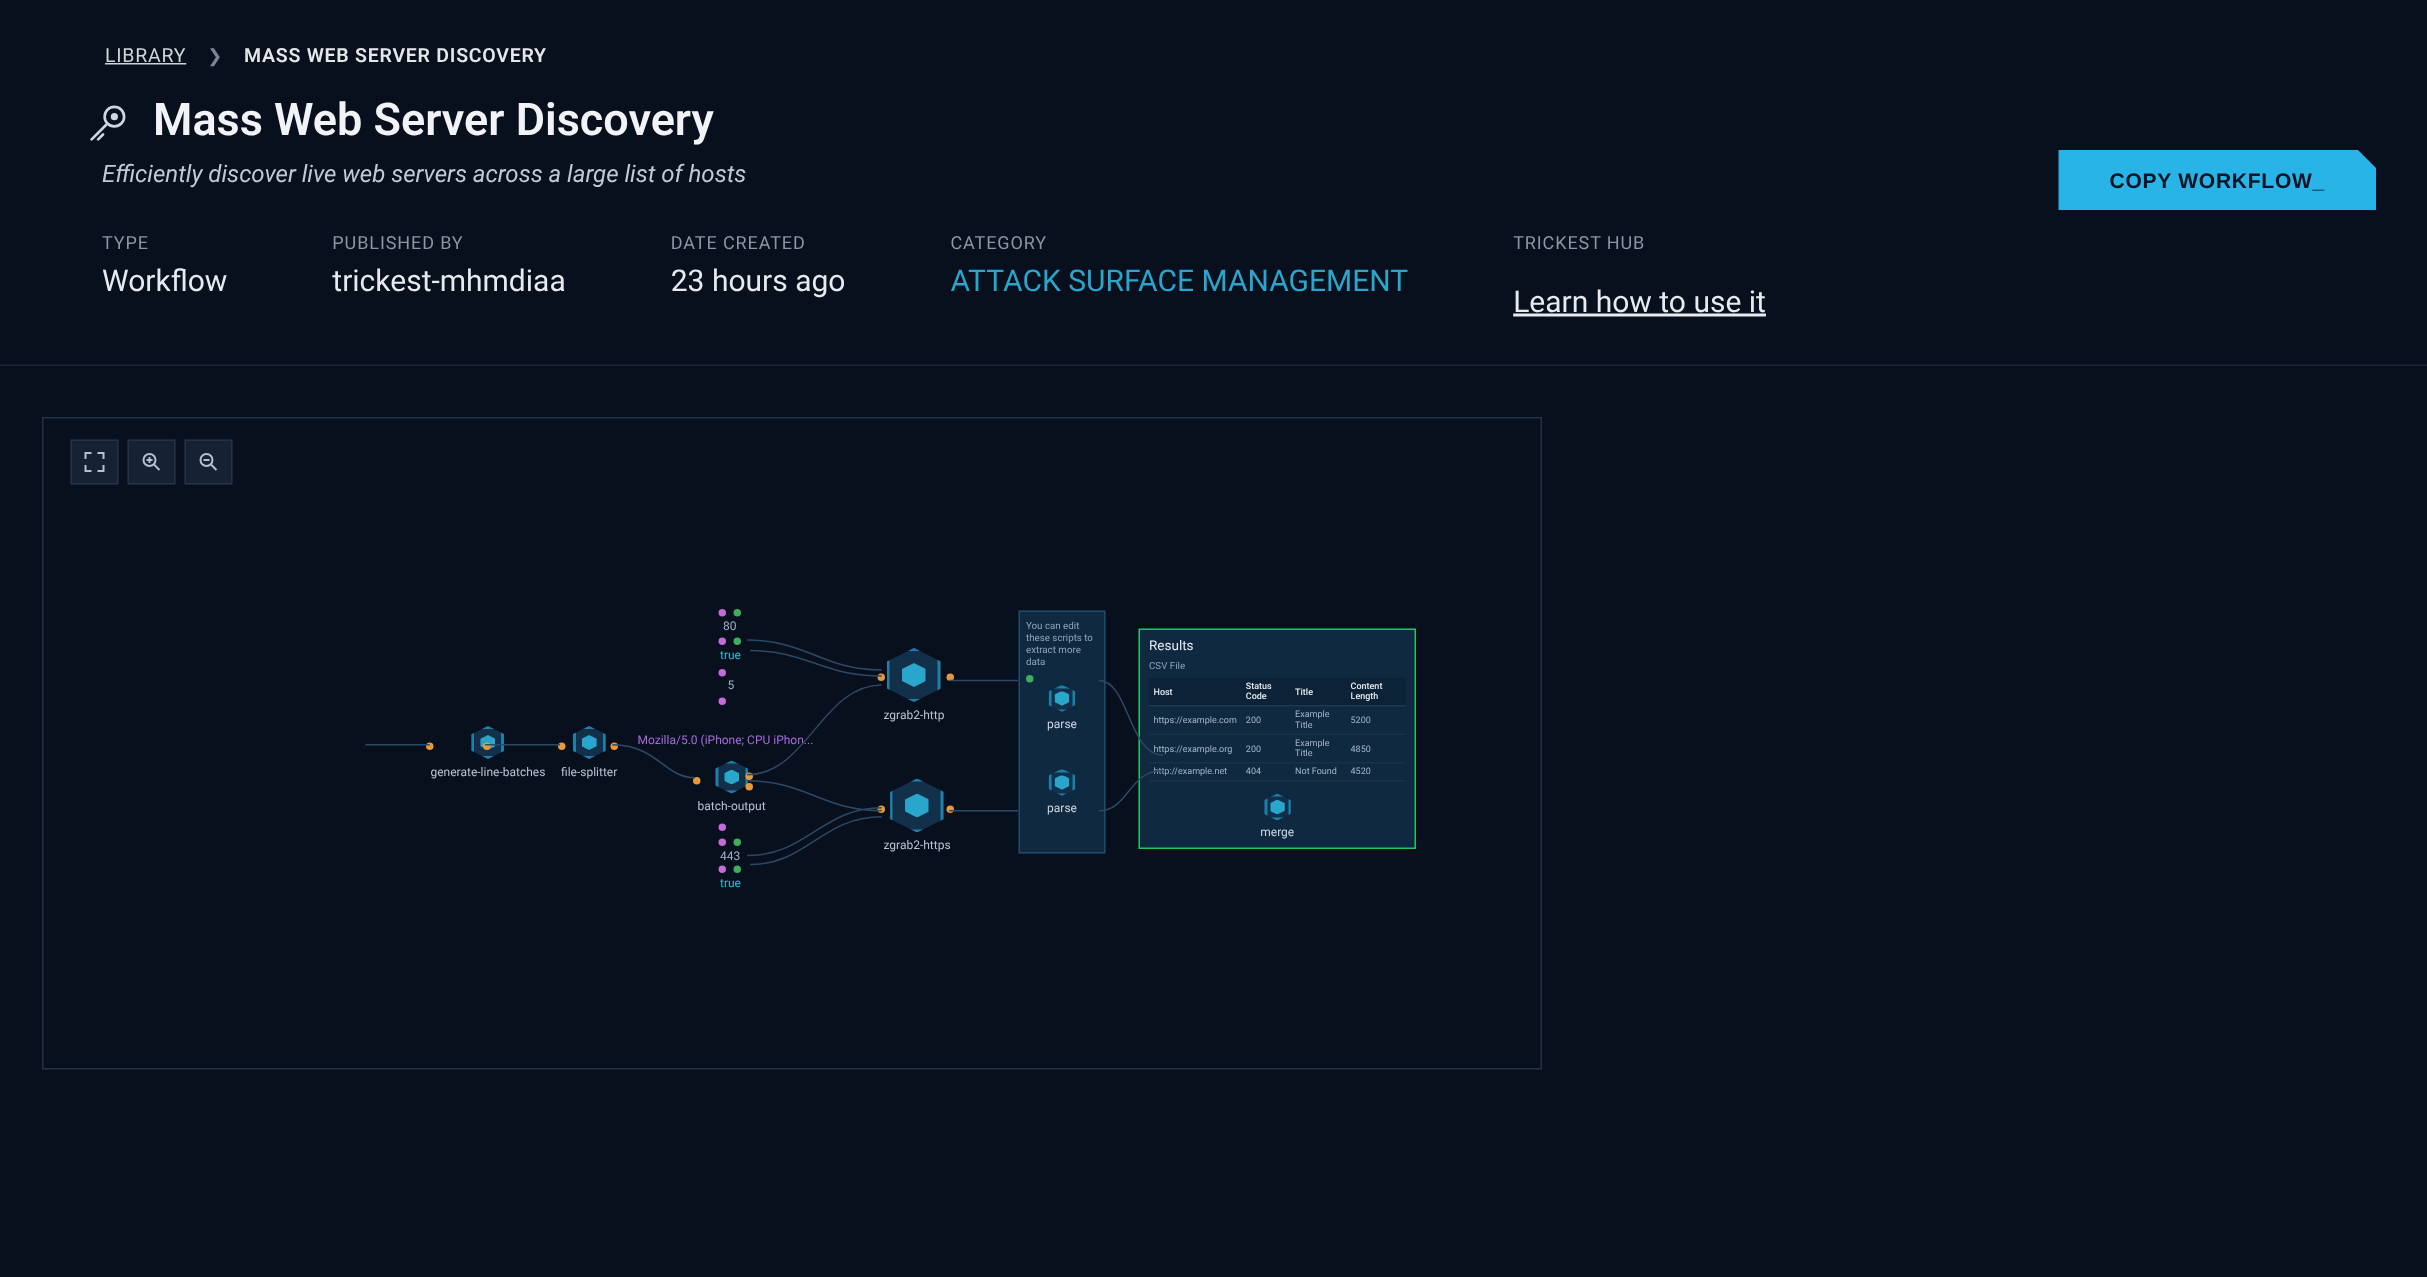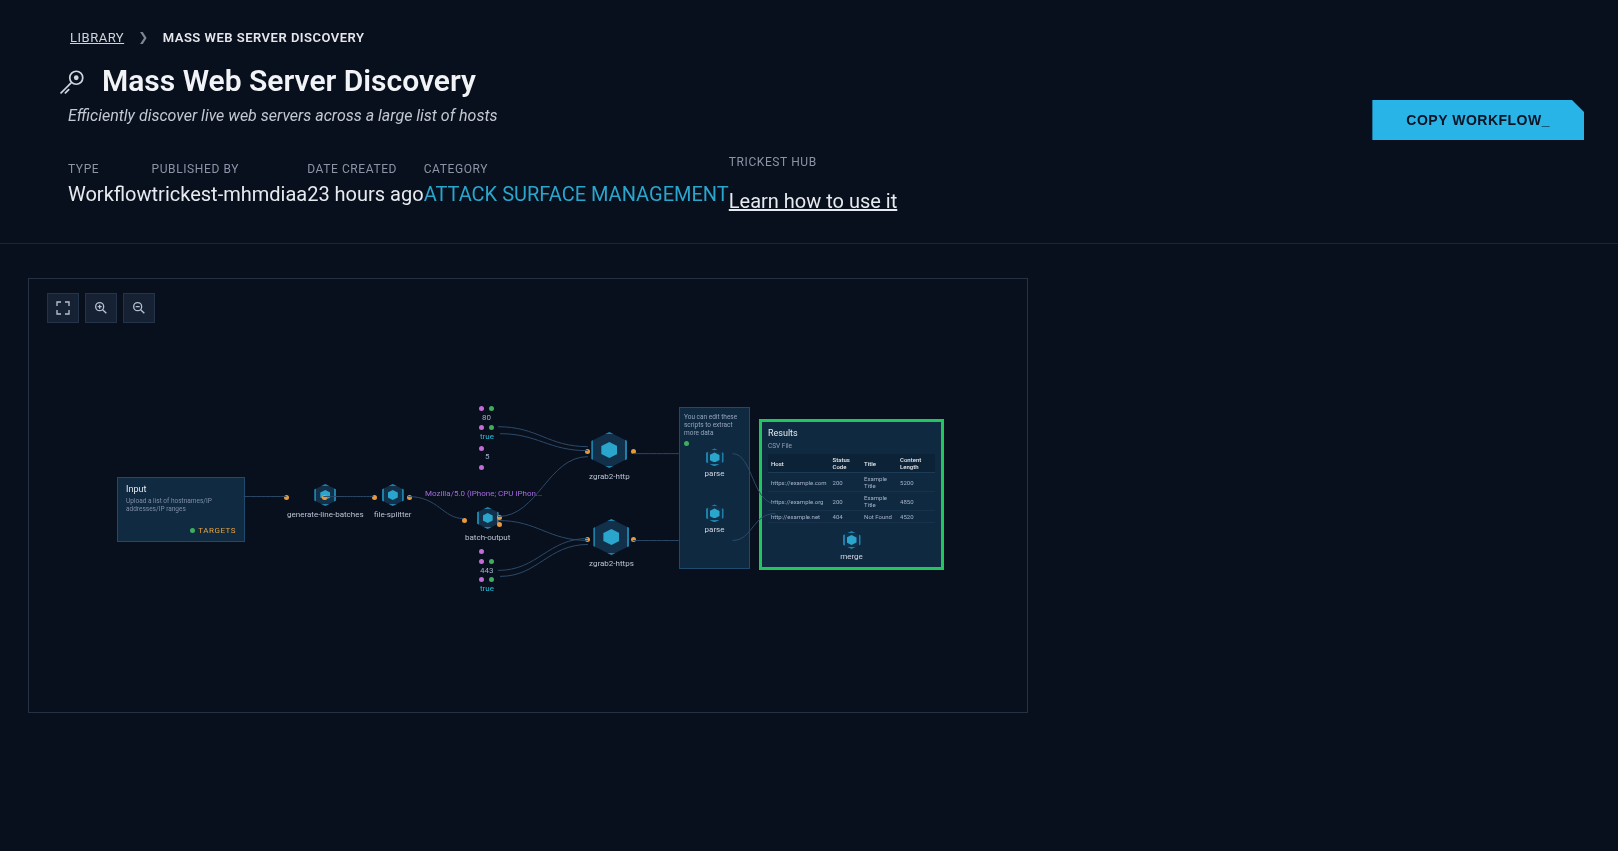--- a/index.html
+++ b/index.html
@@ -29,21 +29,21 @@
   .breadcrumb .current { color: #e5e7eb; font-weight: 600; }
   .title-row {
     display: flex;
     align-items: center;
     gap: 16px;
     margin-bottom: 8px;
   }
   .shooting-icon { width: 26px; height: 26px; flex-shrink: 0; }
   h1.page-title { font-size: 30px; font-weight: 600; color: #f1f3f6; }
   .subtitle { color: #c3c9d2; font-size: 16px; margin-left: 8px; margin-bottom: 30px; font-style: italic; }
-  .meta-row { display: flex; margin-left: 8px; align-items: center; }
+  .meta-row { display: flex; gap: 70px; margin-left: 8px; }
   .meta-item .meta-label { font-size: 12px; letter-spacing: 0.6px; color: #8b95a6; margin-bottom: 6px; }
   .meta-item .meta-value { font-size: 20px; color: #e7eaef; }
   .meta-item .meta-value.link { color: #2aa5cc; }
   .meta-item .meta-value.underline { text-decoration: underline; cursor: pointer; margin-top: 20px; }
   .copy-btn {
     position: absolute;
     right: 34px;
     top: 100px;
     background: #29b4e8;
     color: #081323;
@@ -113,33 +113,33 @@
   .input-card .ic-desc { font-size: 6.5px; color: #7e8fa6; text-align: left; line-height: 1.3; }
   .input-card .ic-tag {
     margin-top: 12px; text-align: right; font-size: 8px; color: #e6a341; letter-spacing: 0.5px;
   }
   .input-card .ic-tag-dot { display:inline-block; width:5px; height:5px; border-radius:50%; background:#3fae5c; margin-right:3px; vertical-align:middle;}
 
   .parse-card {
     position: absolute;
     background: #0f2940;
     border: 1px solid #1d4a6d;
-    width: 71px;
+    width: 58px;
     padding: 5px 4px 6px;
     font-size: 6.5px;
     color: #94a5bb;
     text-align: left;
   }
   .parse-hex { width: 18px; height: 18px; margin: 6px auto 3px; }
   .parse-label { text-align: center; font-size: 8px; color: #cfd7e3; }
 
   .results-card {
     position: absolute;
     background: #0f2940;
-    border: 3px solid #22c55e;
+    border: 1px solid #22c55e;
     width: 185px;
     padding: 6px;
   }
   .results-card .rc-title { font-size: 9px; color: #e7eaef; margin-bottom: 4px; }
   .results-card .rc-sub { font-size: 6.5px; color: #8fa1b8; margin-bottom: 4px; }
   .results-card table { width: 100%; border-collapse: collapse; font-size: 6px; color: #cad3e0; }
   .results-card th { text-align: left; font-weight: 500; color: #e7eaef; padding: 2px 3px; border-bottom: 1px solid #1d3b55; background:#0c2236;}
   .results-card td { padding: 2px 3px; border-bottom: 1px solid #17324a; color:#a7b4c8;}
   .results-card .merge-hex { width: 18px; height: 18px; margin: 8px auto 3px; }
 
@@ -226,25 +226,20 @@
           <path d="M472 155 C510 155 520 172 560 172"></path>
           <path d="M470 292 C510 292 520 260 560 260"></path>
           <path d="M472 298 C510 298 520 266 560 266"></path>
           <path d="M605 175 C630 175 635 175 651 175"></path>
           <path d="M605 262 C630 262 635 262 651 262"></path>
           <path d="M705 175 C725 175 725 225 748 225"></path>
           <path d="M705 262 C725 262 725 235 748 235"></path>
         </g>
       </svg>
 
-      <div class="input-card" style="left:88px; top:198px;">
-        <div class="ic-title">Input</div>
-        <div class="ic-desc">Upload a list of hostnames/IP addresses/IP ranges</div>
-        <div class="ic-tag"><span class="ic-tag-dot"></span><span>TARGETS</span></div>
-      </div>
 
       <div class="node" style="left:258px; top:205px;">
         <div class="hex">
             <div class="hex-inner"></div>
           </div>
         <div class="node-label">generate-line-batches</div>
       </div>
       <div class="dot or" style="left:255px; top:216px;"></div>
       <div class="dot or" style="left:293px; top:216px;"></div>
 

